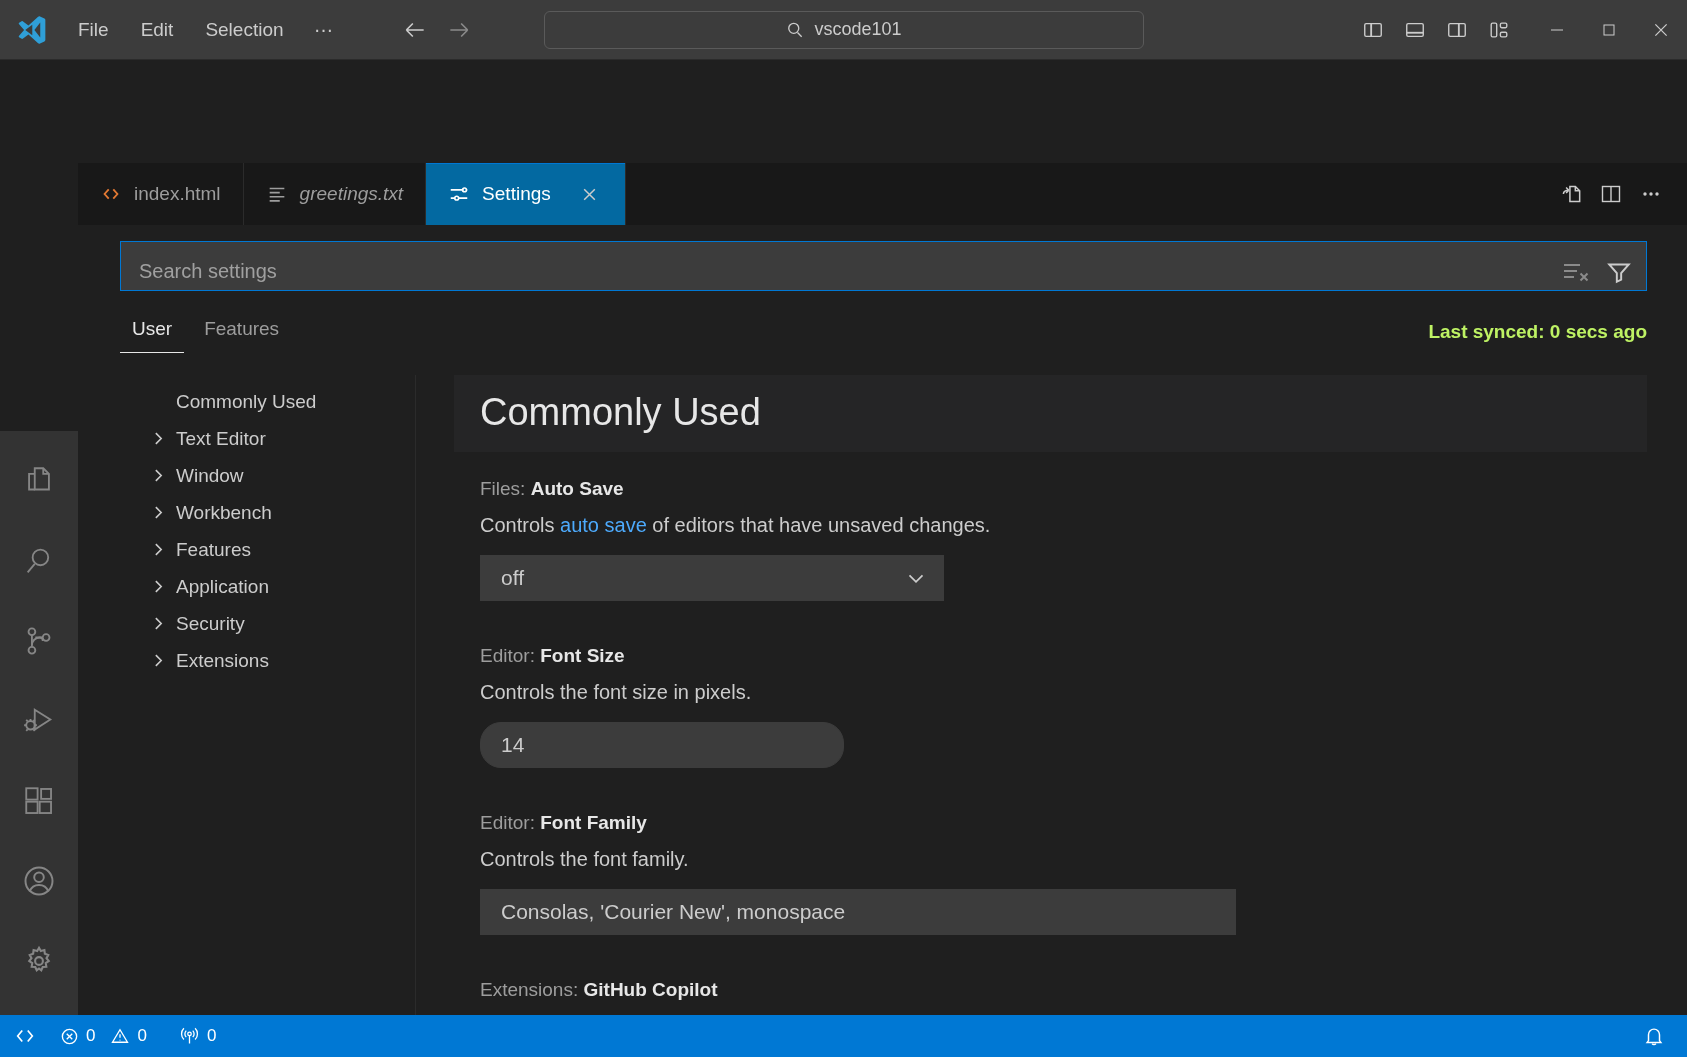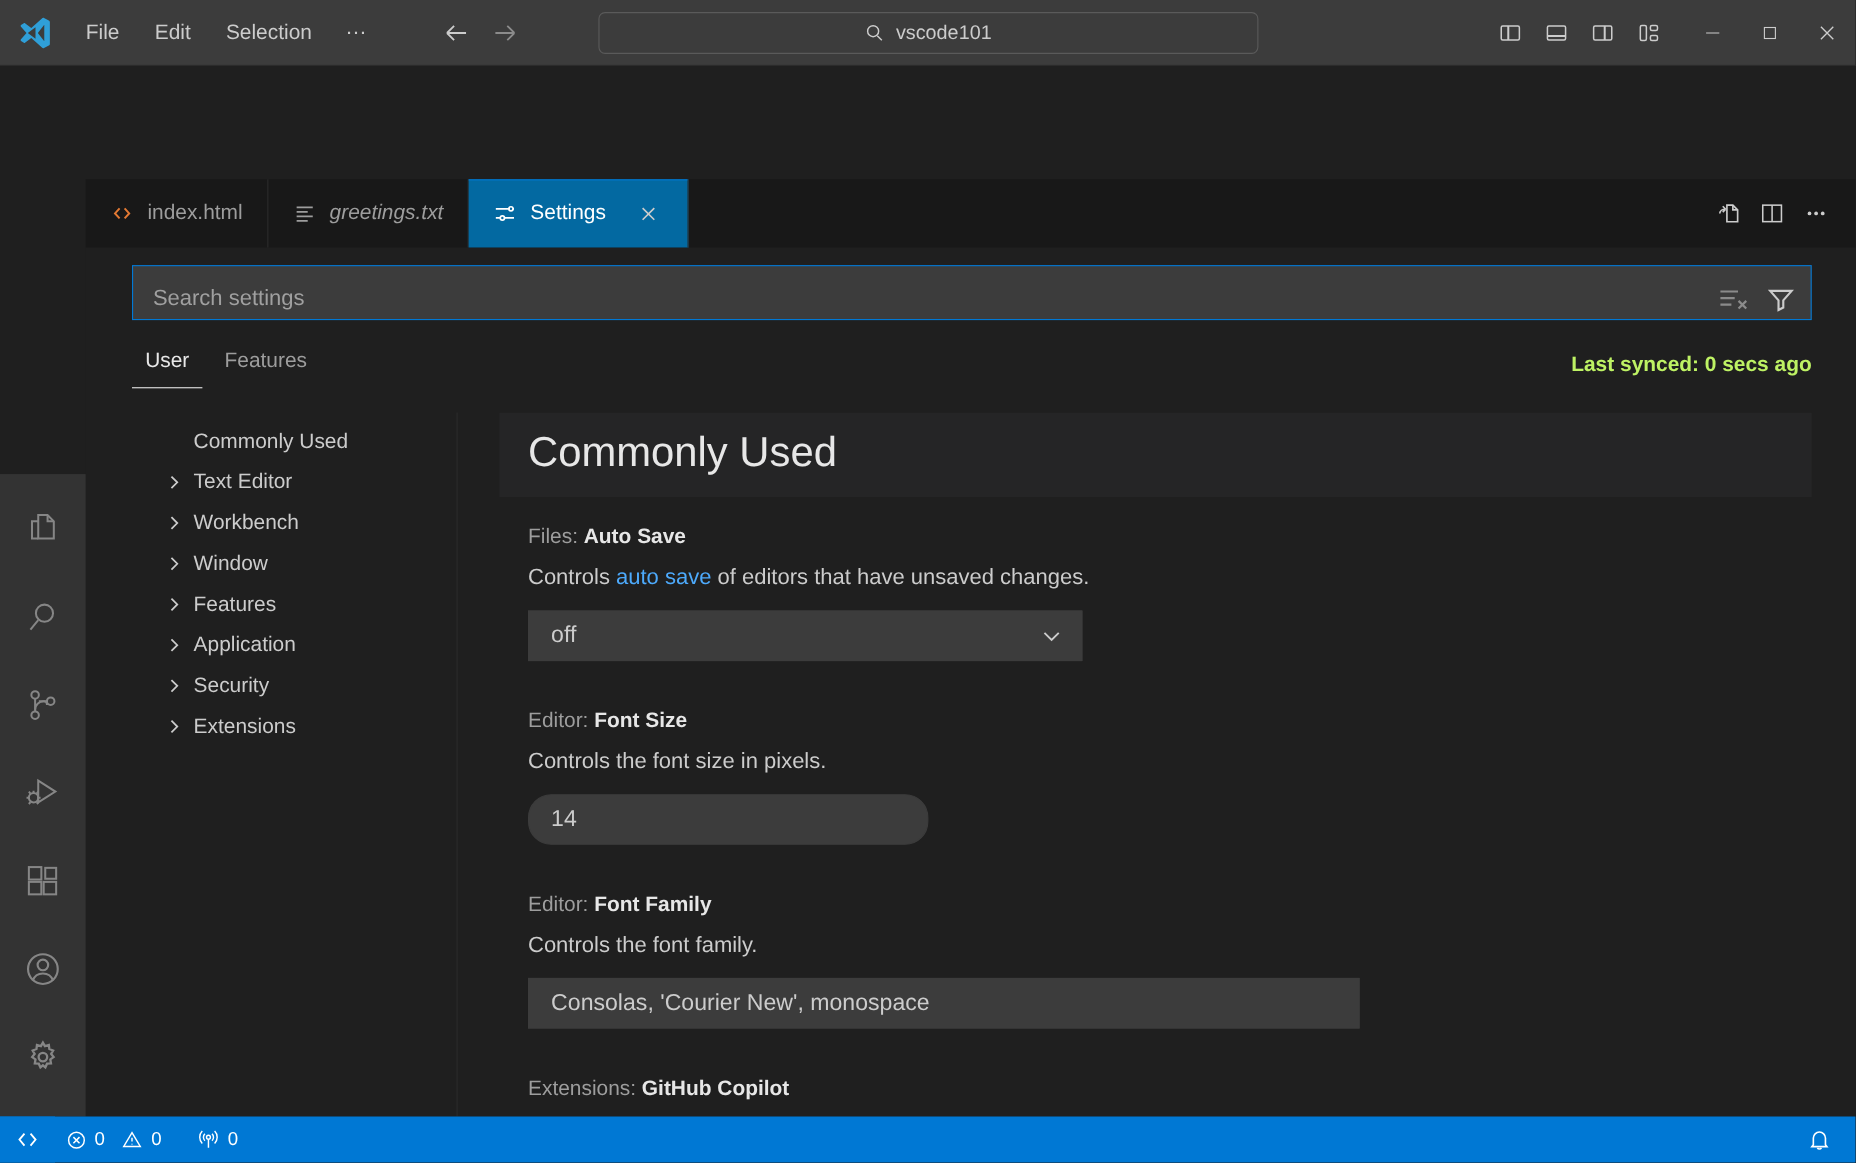--- a/index.html
+++ b/index.html
@@ -128,21 +128,21 @@
   }
   .group-title { font-size: 38px; color: #e7e7e7; font-weight: 400; }
 
   .setting-item { padding: 26px 0 0 26px; }
   .setting-key { font-size: 19px; color: #9d9d9d; margin-bottom: 14px; }
   .setting-key b { color: #e7e7e7; font-weight: 700; }
   .setting-desc { font-size: 20px; color: #cccccc; margin-bottom: 18px; }
   .setting-desc a { color: #4daafc; text-decoration: none; }
 
   .select-wrap {
-    width: 504px; height: 46px; background: #3c3c3c;
+    width: 464px; height: 46px; background: #3c3c3c;
     display: flex; align-items: center; justify-content: space-between;
     padding: 0 14px 0 20px; color: #cccccc; font-size: 21px;
     border: 1px solid #3c3c3c;
   }
   .text-input {
     height: 46px; background: #3c3c3c; border: 1px solid #3c3c3c;
     color: #cccccc; font-size: 21px; padding: 0 20px;
     font-family: "Liberation Sans", sans-serif; outline: none;
   }
   .text-input.num { width: 364px; border-radius: 21px; }
@@ -409,29 +409,29 @@
                   </svg>
               </span>
               <span>Text Editor</span>
             </div>
             <div class="toc-item">
               <span class="toc-chevron">
                 <svg width="17" height="17" viewBox="0 0 16 16" fill="none" stroke="currentColor" stroke-width="1.5">
                     <path d="M5.5 3l5 5-5 5"></path>
                   </svg>
               </span>
+              <span>Window</span>
+            </div>
+            <div class="toc-item">
+              <span class="toc-chevron">
+                <svg width="17" height="17" viewBox="0 0 16 16" fill="none" stroke="currentColor" stroke-width="1.5">
+                    <path d="M5.5 3l5 5-5 5"></path>
+                  </svg>
+              </span>
               <span>Workbench</span>
-            </div>
-            <div class="toc-item">
-              <span class="toc-chevron">
-                <svg width="17" height="17" viewBox="0 0 16 16" fill="none" stroke="currentColor" stroke-width="1.5">
-                    <path d="M5.5 3l5 5-5 5"></path>
-                  </svg>
-              </span>
-              <span>Window</span>
             </div>
             <div class="toc-item">
               <span class="toc-chevron">
                 <svg width="17" height="17" viewBox="0 0 16 16" fill="none" stroke="currentColor" stroke-width="1.5">
                     <path d="M5.5 3l5 5-5 5"></path>
                   </svg>
               </span>
               <span>Features</span>
             </div>
             <div class="toc-item">

